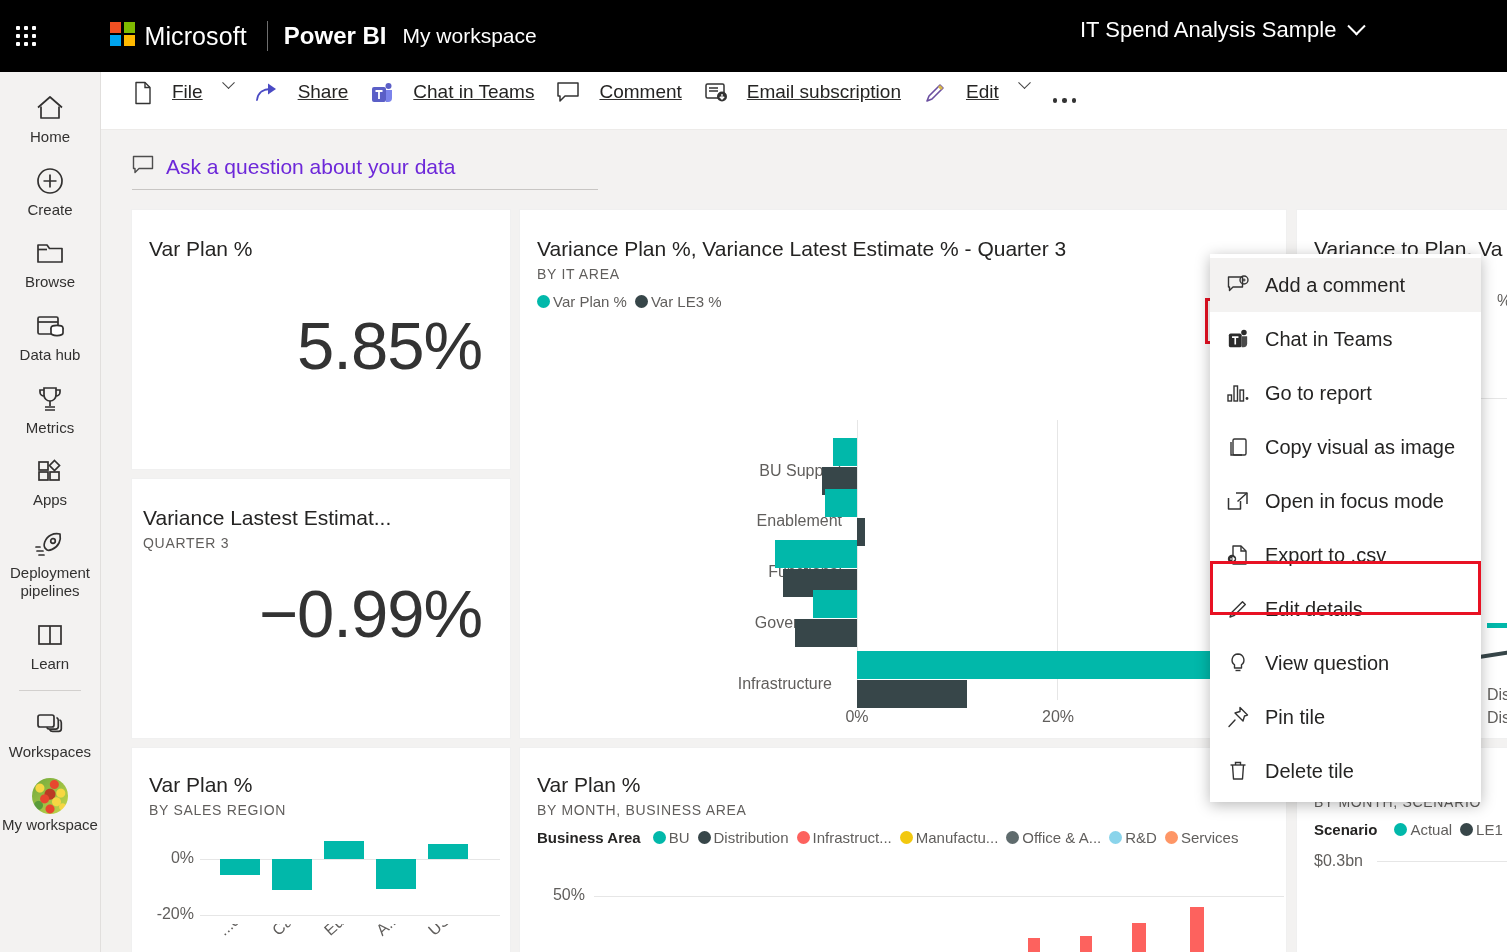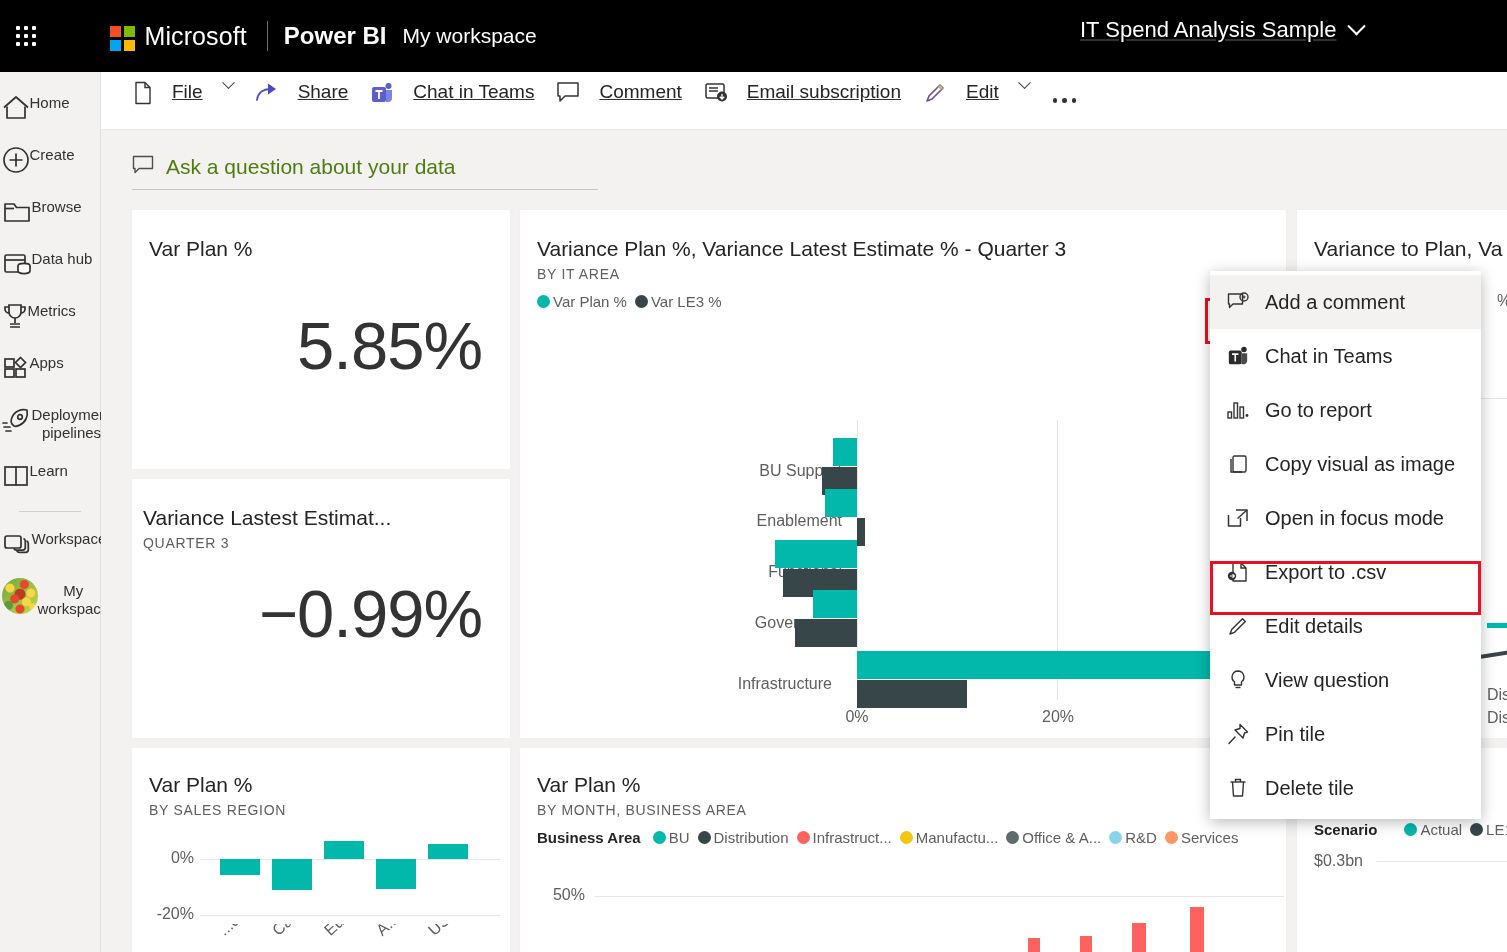--- a/index.html
+++ b/index.html
@@ -12,43 +12,43 @@
   }
 
   
   #topbar{
     position:absolute; left:0; top:0; width:1507px; height:72px;
     background:#000; display:flex; align-items:center;
   }
   #waffle{ width:52px; display:flex; align-items:center; justify-content:center; cursor:pointer; }
   .waffle-grid{ display:grid; grid-template-columns:repeat(3,4px); grid-template-rows:repeat(3,4px); gap:4px; }
   .waffle-grid i{ display:block; width:4px; height:4px; background:#fff; border-radius:1px; }
-  #ms-logo{ display:flex; align-items:flex-end; gap:10px; margin-left:58px; }
+  #ms-logo{ display:flex; align-items:flex-start; gap:10px; margin-left:58px; }
   .ms-squares{ display:grid; grid-template-columns:repeat(2,11px); grid-template-rows:repeat(2,11px); gap:2.5px; }
   .ms-squares i{ display:block; width:11px; height:11px; }
   .ms-squares i:nth-child(1){ background:#f25022; }
   .ms-squares i:nth-child(2){ background:#7fba00; }
   .ms-squares i:nth-child(3){ background:#00a4ef; }
   .ms-squares i:nth-child(4){ background:#ffb900; }
   #ms-word{ color:#fff; font-size:25px; font-weight:400; letter-spacing:.1px; }
   #brand-sep{ width:1px; height:30px; background:#6e6e6e; margin:0 16px 0 20px; }
   #pbi-name{ color:#fff; font-size:24px; font-weight:700; }
   #ws-name{ color:#fff; font-size:21px; font-weight:400; margin-left:16px; }
-  #report-title-wrap{ position:absolute; left:1080px; top:0; height:60px; display:flex; align-items:center; gap:14px; cursor:pointer;text-decoration:underline; }
+  #report-title-wrap{ position:absolute; left:1080px; top:0; height:60px; display:flex; align-items:center; gap:14px; cursor:pointer; }
   #report-title{ color:#fff; font-size:22px; }
   .chev{ width:13px; height:13px; border-right:2px solid #fff; border-bottom:2px solid #fff; transform:rotate(45deg) translate(-3px,-3px); }
 
   
   #leftnav{
     position:absolute; left:0; top:72px; width:101px; height:880px;
     background:#f3f2f1; border-right:1px solid #e1dfdd;
     display:flex; flex-direction:column; align-items:center; padding-top:10px;
   }
   .nav-item{
-    width:101px; display:flex; flex-direction:row; 
+    width:101px; display:flex; flex-direction:column; 
     padding:9px 2px 9px; cursor:pointer; text-decoration:none;
   }
   .nav-ico{ height:34px; display:flex; align-items:center; justify-content:center; }
   .nav-ico svg{ display:block; }
   .nav-label{ font-size:15px; color:#323130; text-align:center; line-height:1.18; margin-top:3px; }
   #nav-div{ width:62px; height:1px; background:#d2d0ce; margin:9px 0 6px; }
   #avatar{
     width:36px; height:36px; border-radius:50%;
     background:
       radial-gradient(circle at 22% 28%, #f6d743 0 4px, transparent 5px),
@@ -77,40 +77,40 @@
   .tb-ico{ display:flex; align-items:center; }
   .tb-chev{ width:9px; height:9px; border-right:1.6px solid #444; border-bottom:1.6px solid #444; transform:rotate(45deg) translate(-2px,-2px); margin-left:2px; }
   .tb-dots{ display:flex; gap:5px; padding:0 12px; height:40px; align-items:center; cursor:pointer; border-radius:2px; }
   .tb-dots i{ width:4.5px; height:4.5px; border-radius:50%; background:#333; display:block; }
 
   
   #qna{
     position:absolute; left:31px; top:72px; width:466px; height:46px;
     border-bottom:1px solid #c8c6c4; display:flex; align-items:center; gap:12px; cursor:text;
   }
-  #qna-text{ font-size:21px; color:#4d7c0f; }
+  #qna-text{ font-size:21px; color:#6d28d9; }
 
   
   .tile{ position:absolute; background:#fff; box-shadow:0 0 0 1px #f0f0f0; overflow:hidden; }
   .tile-title{ font-size:21px; color:#252423; line-height:1.2; }
   .tile-sub{ font-size:14px; color:#605e5c; letter-spacing:.7px; margin-top:5px; text-transform:uppercase; }
   .kpi-num{ font-size:67px; color:#333; font-weight:300; text-align:right; letter-spacing:-1px; }
 
   
   .legend{ display:flex; align-items:center; gap:3px; flex-wrap:nowrap; font-size:15px; color:#605e5c; }
   .legend .lg{ display:flex; align-items:center; gap:3px; margin-right:5px; }
   .dot{ width:13px; height:13px; border-radius:50%; display:inline-block; flex:none; }
 
   
   .axlab{ font-size:16px; color:#605e5c; }
   .gridline{ position:absolute; background:#e6e6e6; }
 
   
   #ctxmenu{
-    position:absolute; left:1109px; top:199px; width:271px;
+    position:absolute; left:1109px; top:182px; width:271px;
     background:#fff; box-shadow:0 3px 14px rgba(0,0,0,.28); z-index:40; padding:4px 0;
   }
   .mi{ display:flex; align-items:center; gap:15px; height:54px; padding:0 16px; cursor:pointer; }
   .mi-label{ font-size:20px; color:#252423; white-space:nowrap; }
   .mi.sel{ background:#f3f2f1; }
   .mi-ico{ width:24px; display:flex; align-items:center; justify-content:center; }
   #ctx-hl{
     position:absolute; left:1109px; top:489px; width:271px; height:54px;
     border:3px solid #e81123; z-index:41; pointer-events:none;
   }
@@ -500,21 +500,21 @@
       <div style="position:absolute; left:560px; top:188px; width:12px; height:16px; background:#fd625e;"></div>
       <div style="position:absolute; left:612px; top:175px; width:14px; height:29px; background:#fd625e;"></div>
       <div style="position:absolute; left:670px; top:159px; width:14px; height:45px; background:#fd625e;"></div>
     </div>
   </div>
 
   <div class="tile" style="left:1196px; top:676px; width:300px; height:204px;">
     <div style="padding:24px 0 0 17px;">
       <div class="tile-sub" style="margin-top:22px;">by Month, Scenario</div>
       <div class="legend" style="margin-top:11px;">
-        <span style="font-weight:700; color:#252423; margin-right:24px;">Scenario</span>
+        <span style="font-weight:700; color:#252423; margin-right:14px;">Scenario</span>
         <span class="lg">
             <span class="dot" style="background:#01b8aa"></span>
             <span>Actual</span>
           </span>
         <span class="lg">
             <span class="dot" style="background:#374649"></span>
             <span>LE1</span>
           </span>
       </div>
       <div style="display:flex; align-items:center; gap:14px; margin-top:14px;">

